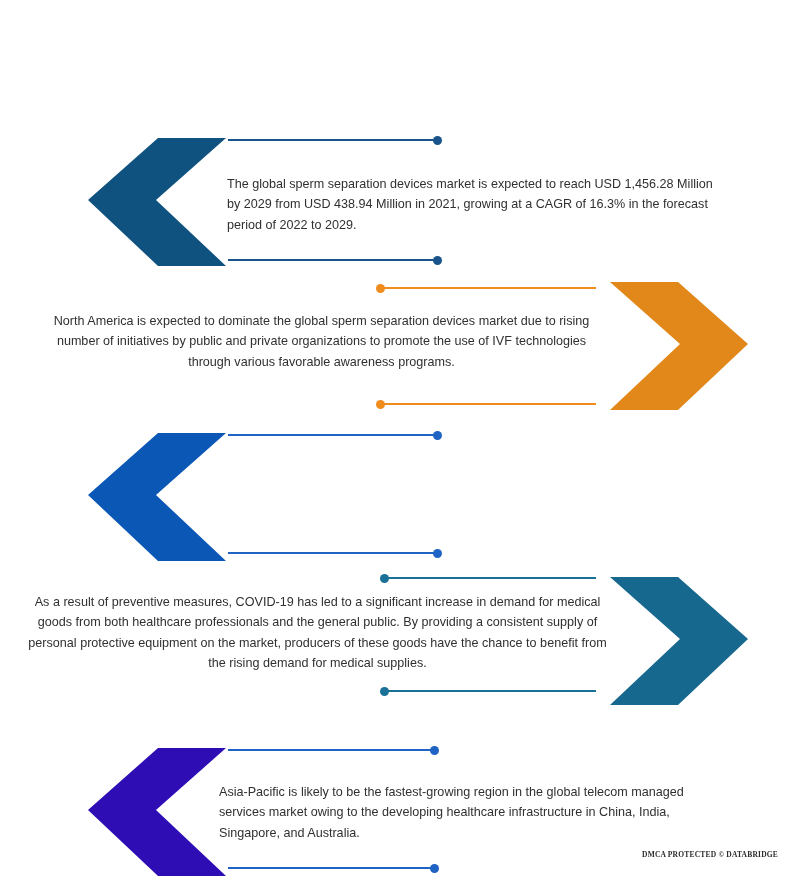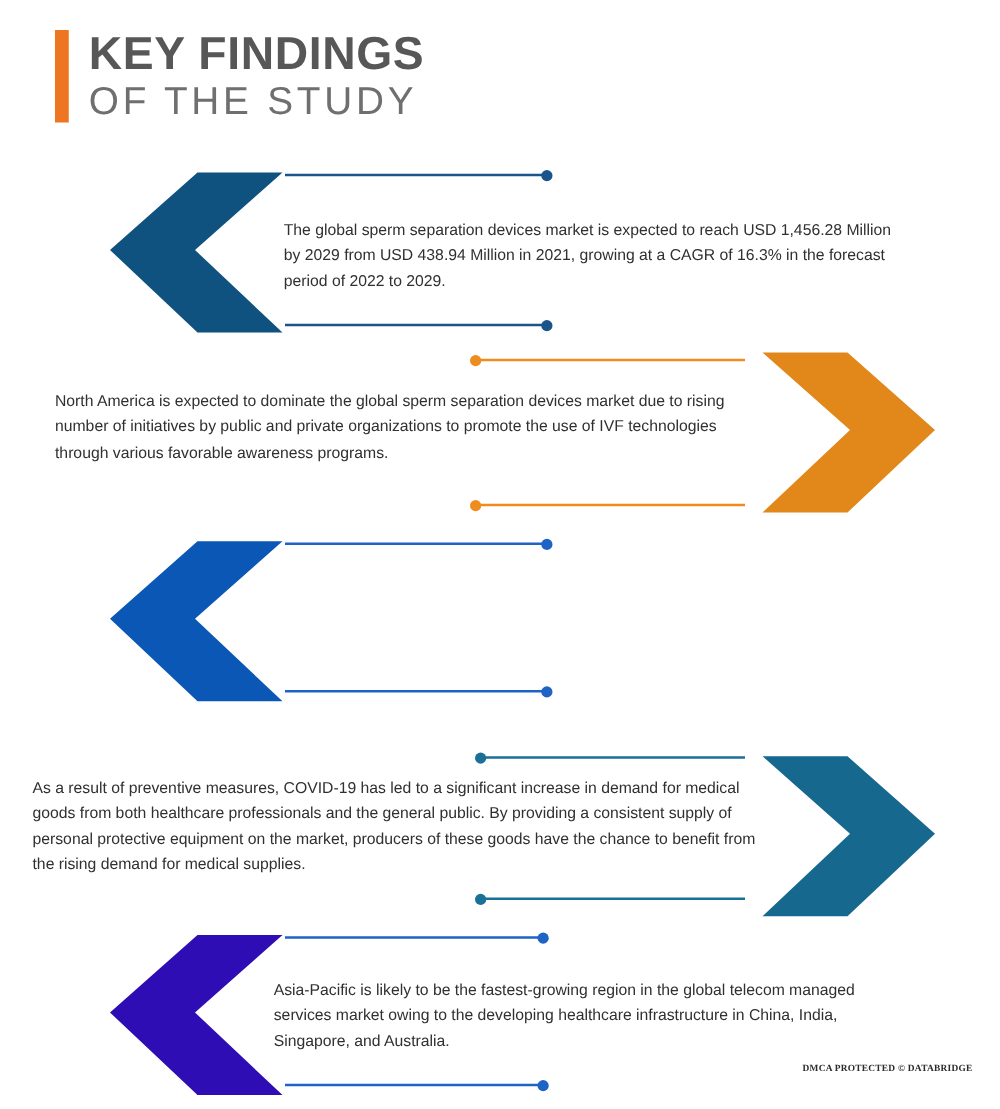--- a/index.html
+++ b/index.html
@@ -39,42 +39,35 @@
   
   .txt {
     position: absolute;
     font-size: 12.6px;
     line-height: 1.62;
     color: #303030;
     font-family: "Liberation Sans", sans-serif;
     font-weight: normal;
   }
   .txt.left { text-align: left; }
-  .txt.right { text-align: left; }
+  .txt.right { text-align: center; }
 
   
   .footer {
     position: absolute; right: 22px; bottom: 28px;
     font-size: 7.5px; font-weight: bold; color: #2b2b2b;
     letter-spacing: 0.2px;
     font-family: Liberation Serif, serif;
   }
 </style>
 </head>
 <body>
 
 <div class="page">
 
-  <div class="header">
-    <div class="header-bar"></div>
-    <div class="header-text">
-      <div class="title-main">KEY FINDINGS</div>
-      <div class="title-sub">OF THE STUDY</div>
-    </div>
-  </div>
 
   <div class="row" style="top:126px; height:152px;">
     <div class="chev-wrap" style="left:68px;">
       <svg width="172" height="152" viewBox="0 0 172 152">
         <path d="M168 0 L84 0 L4 74 L84 152 L168 152 L90 74 Z" fill="#ffffff"></path>
         <path d="M158 12 L90 12 L20 74 L90 140 L158 140 L88 74 Z" fill="#0F527F"></path>
       </svg>
     </div>
     <div class="line" style="left:228px; top:13px; width:212px; background:#19548A;">
       <div class="dot" style="right:-2px; background:#19548A;"></div>
@@ -109,21 +102,21 @@
       </svg>
     </div>
     <div class="line" style="left:228px; top:13px; width:212px; background:#1F63C4;">
       <div class="dot" style="right:-2px; background:#1F63C4;"></div>
     </div>
     <div class="line" style="left:228px; top:131px; width:212px; background:#1F63C4;">
       <div class="dot" style="right:-2px; background:#1F63C4;"></div>
     </div>
   </div>
 
-  <div class="row" style="top:593px; height:152px;">
+  <div class="row" style="top:565px; height:152px;">
     <div class="chev-wrap" style="left:592px;">
       <svg width="176" height="152" viewBox="0 0 176 152">
         <path d="M6 0 L90 0 L172 74 L90 152 L6 152 L84 74 Z" fill="#ffffff"></path>
         <path d="M18 12 L86 12 L156 74 L86 140 L18 140 L88 74 Z" fill="#16688E"></path>
       </svg>
     </div>
     <div class="line" style="left:382px; top:12px; width:214px; background:#1B7098;">
       <div class="dot" style="left:-2px; background:#1B7098;"></div>
     </div>
     <div class="line" style="left:382px; top:125px; width:214px; background:#1B7098;">

